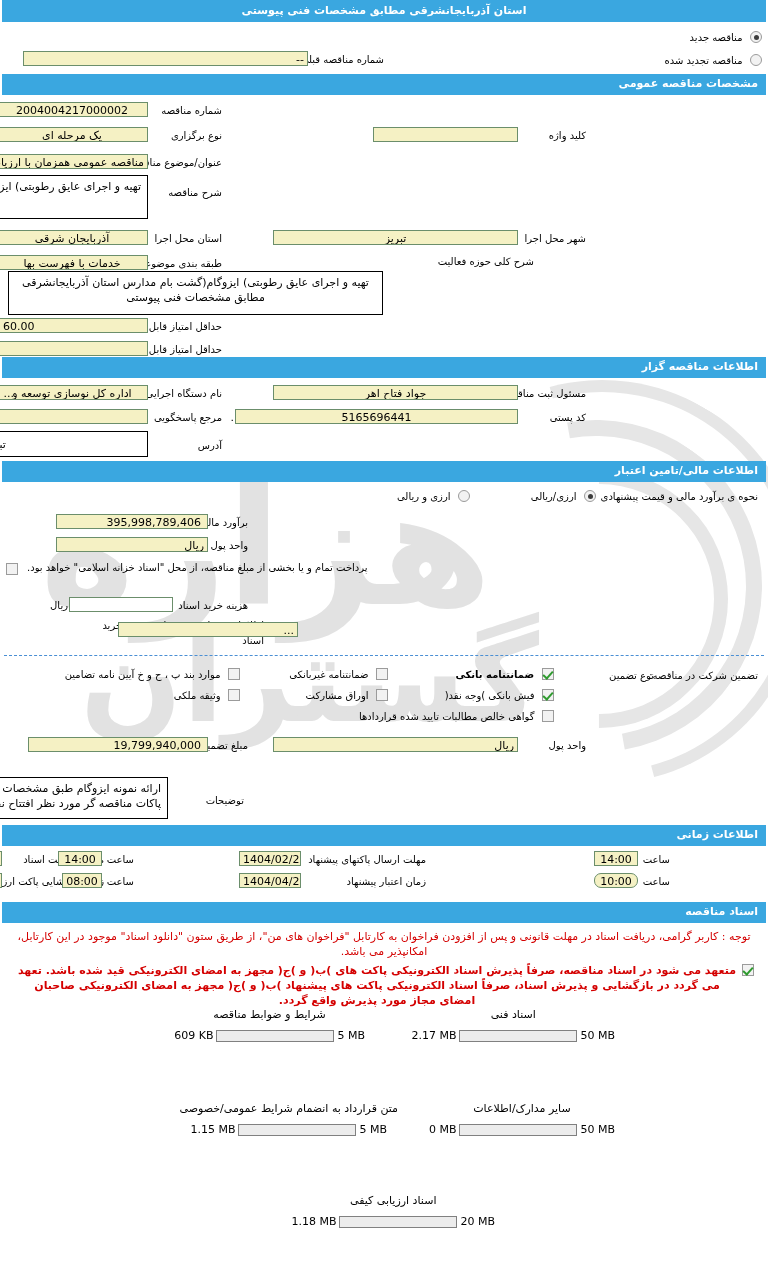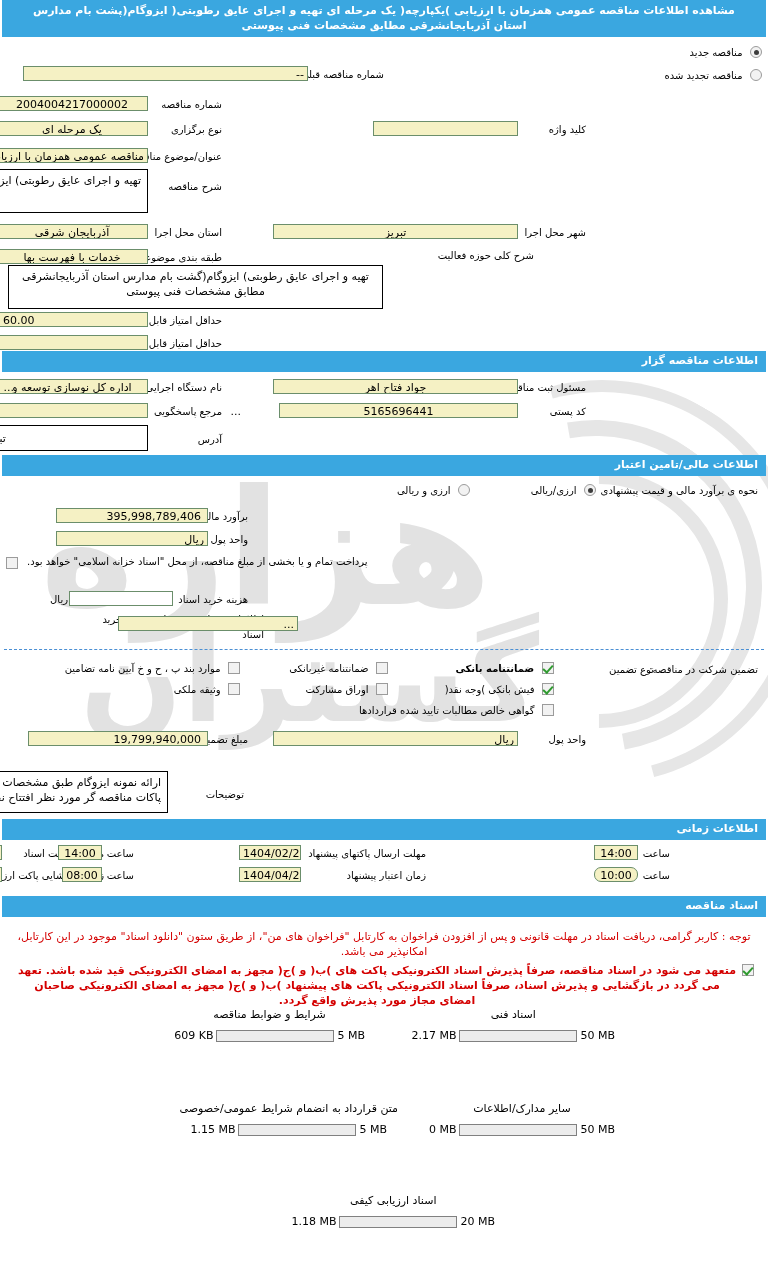--- a/index.html
+++ b/index.html
@@ -174,21 +174,20 @@
   <div class="wm-text wm-b">گستران</div>
   <div class="wm-arc wm-arc1"></div>
   <div class="wm-arc wm-arc2"></div>
   <div class="wm-arc wm-arc3"></div>
 </div>
 
 <div class="page">
 
   <div class="bar-wrap">
     <div class="bar title">
-      <div>مشاهده اطلاعات مناقصه عمومی همزمان با ارزیابی )یکپارچه( یک مرحله ای تهیه و اجرای عایق رطوبتی( ایزوگام(پشت بام مدارس</div>
       <div>استان آذربایجانشرقی مطابق مشخصات فنی پیوستی</div>
     </div>
   </div>
 
   <div class="row" style="height:52px;">
     <div class="abs" style="right:6px; top:8px;">
       <span class="radio on"></span>
       <span class="lab">مناقصه جدید</span>
     </div>
     <div class="abs" style="right:6px; top:31px;">
@@ -196,20 +195,23 @@
       <span class="lab">مناقصه تجدید شده</span>
     </div>
     <div class="abs" style="right:380px; top:30px;">
       <span class="lab">شماره مناقصه قبلی</span>
     </div>
     <div class="abs" style="right:460px; top:29px;">
       <span class="fld rt" style="width:285px;">--</span>
     </div>
   </div>
 
+  <div class="bar-wrap">
+    <div class="bar">مشخصات مناقصه عمومی</div>
+  </div>
 
   <div class="row" style="height:132px;">
 
     <div class="abs" style="right:542px; top:8px;">
       <span class="lab">شماره مناقصه</span>
     </div>
     <div class="abs" style="right:620px; top:7px;">
       <span class="fld ltr" style="width:152px;">2004004217000002</span>
     </div>
 
@@ -317,21 +319,21 @@
       <span class="fld" style="width:152px;"></span>
     </div>
     <div class="abs" style="right:525px; top:32px;">
       <span class="dots">...</span>
     </div>
 
     <div class="abs" style="right:178px; top:32px;">
       <span class="lab">کد پستی</span>
     </div>
     <div class="abs" style="right:250px; top:31px;">
-      <span class="fld ltr" style="width:239px; text-align:center;">5165696441</span>
+      <span class="fld ltr" style="width:283px; text-align:center;">5165696441</span>
     </div>
 
     <div class="abs" style="right:542px; top:60px;">
       <span class="lab">آدرس</span>
     </div>
     <div class="abs" style="right:620px; top:53px;">
       <div class="box" style="width:598px; height:26px; text-align:center; line-height:20px;">تبریز- خیابان امام - جنب هتل تبریز - اداره کل نوسازی مدارس استان</div>
     </div>
   </div>
 
@@ -513,21 +515,21 @@
     </div>
     <div class="abs" style="right:130px; top:27px;">
       <span class="fld ltr" style="width:44px;border-radius:7px;">10:00</span>
     </div>
   </div>
 
   <div class="bar-wrap">
     <div class="bar">اسناد مناقصه</div>
   </div>
 
-  <div class="row" style="padding:12px 14px 0 14px;">
+  <div class="row" style="padding:6px 14px 0 14px;">
     <div class="red" style="text-align:center; font-weight:normal;">توجه : کاربر گرامی، دریافت اسناد در مهلت قانونی و پس از افزودن فراخوان به کارتابل "فراخوان های من"، از طریق ستون "دانلود اسناد" موجود در این کارتابل، امکانپذیر می باشد.</div>
     <div style="position:relative; margin-top:4px;">
       <span class="chk on abs" style="right:0px; top:1px;"></span>
       <div class="red" style="text-align:center; padding:0 18px 0 4px;">متعهد می شود در اسناد مناقصه، صرفاً پذیرش اسناد الکترونیکی پاکت های )ب( و )ج( مجهز به امضای الکترونیکی قید شده باشد. تعهد می گردد در بازگشایی و پذیرش اسناد، صرفاً اسناد الکترونیکی پاکت های پیشنهاد )ب( و )ج( مجهز به امضای الکترونیکی صاحبان امضای مجاز مورد پذیرش واقع گردد.</div>
     </div>
   </div>
 
   <div class="row" style="height:94px; margin-top:0;">
     <div class="abs pgroup" style="right:400px; top:0;">
       <div class="ptitle">شرایط و ضوابط مناقصه</div>

